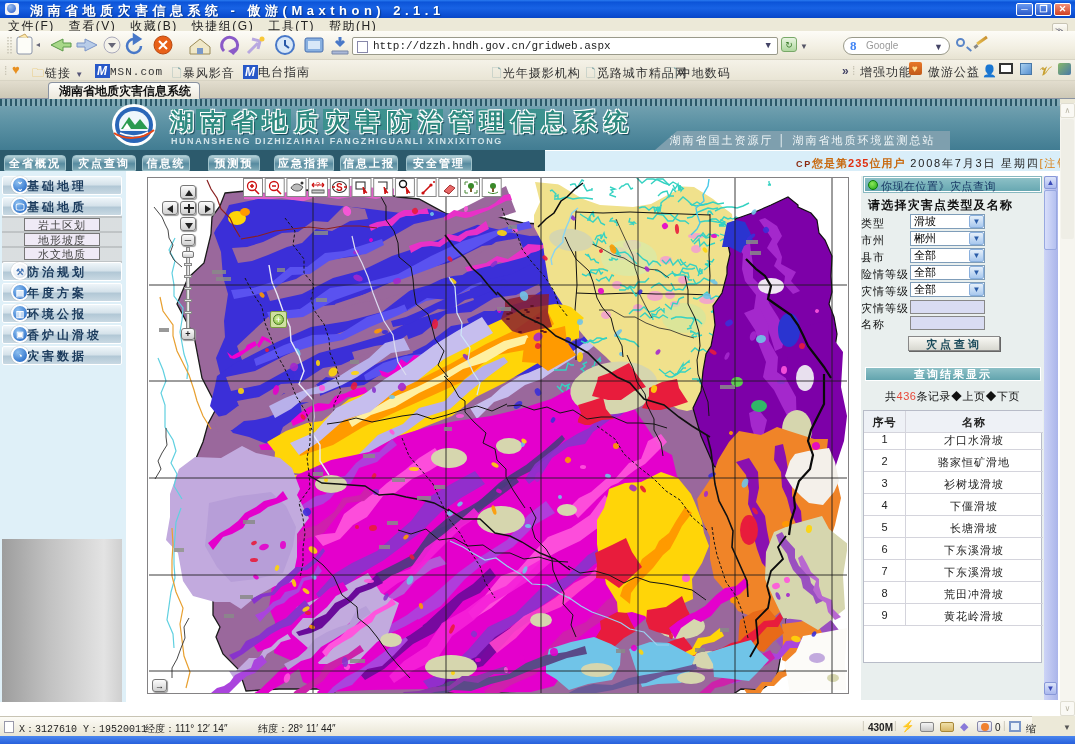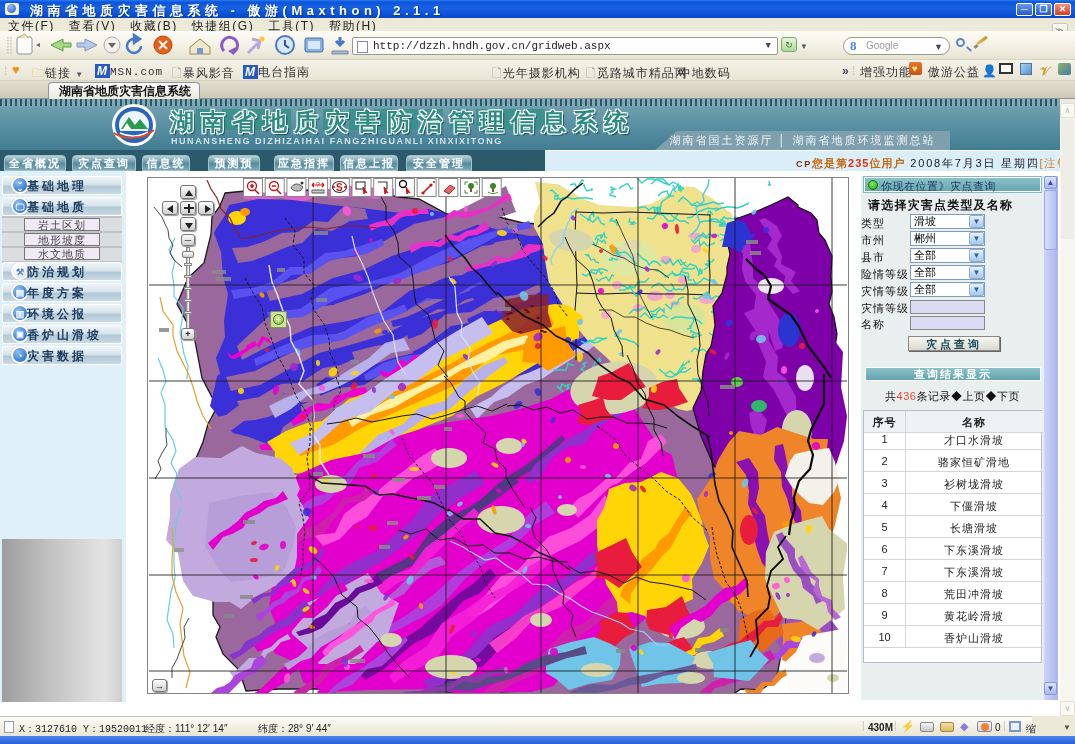--- a/index.html
+++ b/index.html
@@ -875,24 +875,20 @@
         <span class="c2">下东溪滑坡</span>
       </div>
       <div class="prow" style="left:0;top:171px">
         <span class="c1">8</span>
         <span class="c2">荒田冲滑坡</span>
       </div>
       <div class="prow" style="left:0;top:193px">
         <span class="c1">9</span>
         <span class="c2">黄花岭滑坡</span>
       </div>
-      <div class="prow" style="left:0;top:215px">
-        <span class="c1">10</span>
-        <span class="c2">香炉山滑坡</span>
-      </div>
     </div>
 </div>
 <style>
  .prow{position:absolute;left:2px;width:179px;height:22px;border-bottom:1px solid #d4d4dc;font-size:11px;color:#222}
  .prow .c1{position:absolute;left:0;top:5px;width:41px;text-align:center}
  .prow::after{content:'';position:absolute;left:41px;top:0;width:1px;height:22px;background:#d4d4dc}
  .prow .c2{position:absolute;left:41px;top:5px;width:138px;text-align:center;letter-spacing:1px}
 </style>
 <div class="abs" id="innersb">
  <div class="abs" style="left:0;top:0;width:13px;height:13px;background:linear-gradient(180deg,#dce4fa,#aab8ee);border:1px solid #8898d8;border-radius:2px;color:#3a4ab8;font-size:8px;text-align:center;line-height:12px">▲</div>
@@ -901,21 +897,21 @@
 </div>
 <div class="abs" id="outersb">
  <div class="abs" style="left:0;top:0;width:15px;height:15px;background:#faf9f4;border:1px solid #e0ded2;border-radius:2px;color:#b8b4a4;font-size:8px;text-align:center;line-height:14px">∧</div>
  <div class="abs" style="left:1px;top:16px;width:13px;height:120px;background:#efeee6;border-radius:2px"></div>
  <div class="abs" style="left:0;top:598px;width:15px;height:15px;background:#faf9f4;border:1px solid #e0ded2;border-radius:2px;color:#b8b4a4;font-size:8px;text-align:center;line-height:14px">∨</div>
 </div>
 <div class="abs" id="statusbar">
  <span class="abs" style="left:4px;top:4px;width:10px;height:12px;background:#fff;border:1px solid #99a"></span>
  <span class="abs" style="left:19px;top:5px;font-family:'Liberation Mono',monospace;font-size:10px">X：3127610 Y：19520011</span>
  <span class="abs" style="left:145px;top:5px;font-size:10px">经度：111° 12′ 14″</span>
- <span class="abs" style="left:258px;top:5px;font-size:10px">纬度：28° 9′ 44″</span>
+ <span class="abs" style="left:258px;top:5px;font-size:10px">纬度：28° 11′ 44″</span>
  <span class="abs" style="left:862px;top:3px;color:#c8c4b4">|</span>
  <span class="abs" style="left:868px;top:5px;font-size:10px;font-weight:bold">430M</span>
  <span class="abs" style="left:894px;top:3px;color:#c8c4b4">|</span>
  <span class="abs" style="left:901px;top:3px;color:#e8b818;font-size:11px">⚡</span>
  <span class="abs" style="left:920px;top:5px;width:14px;height:10px;background:linear-gradient(180deg,#f4f4f4,#c8c8c8);border:1px solid #888;border-radius:2px"></span>
  <span class="abs" style="left:940px;top:5px;width:14px;height:10px;background:linear-gradient(180deg,#f0e0a8,#d8b868);border:1px solid #a88838;border-radius:2px"></span>
  <span class="abs" style="left:960px;top:3px;color:#8a7ad8;font-size:11px">◆</span>
  <span class="abs" style="left:977px;top:4px;width:15px;height:11px;background:linear-gradient(180deg,#f8f8f8,#d0d0e8);border:1px solid #8888aa;border-radius:2px">
       <span class="abs" style="left:3px;top:1px;width:8px;height:8px;border-radius:50%;background:#f08030"></span>
     </span>

